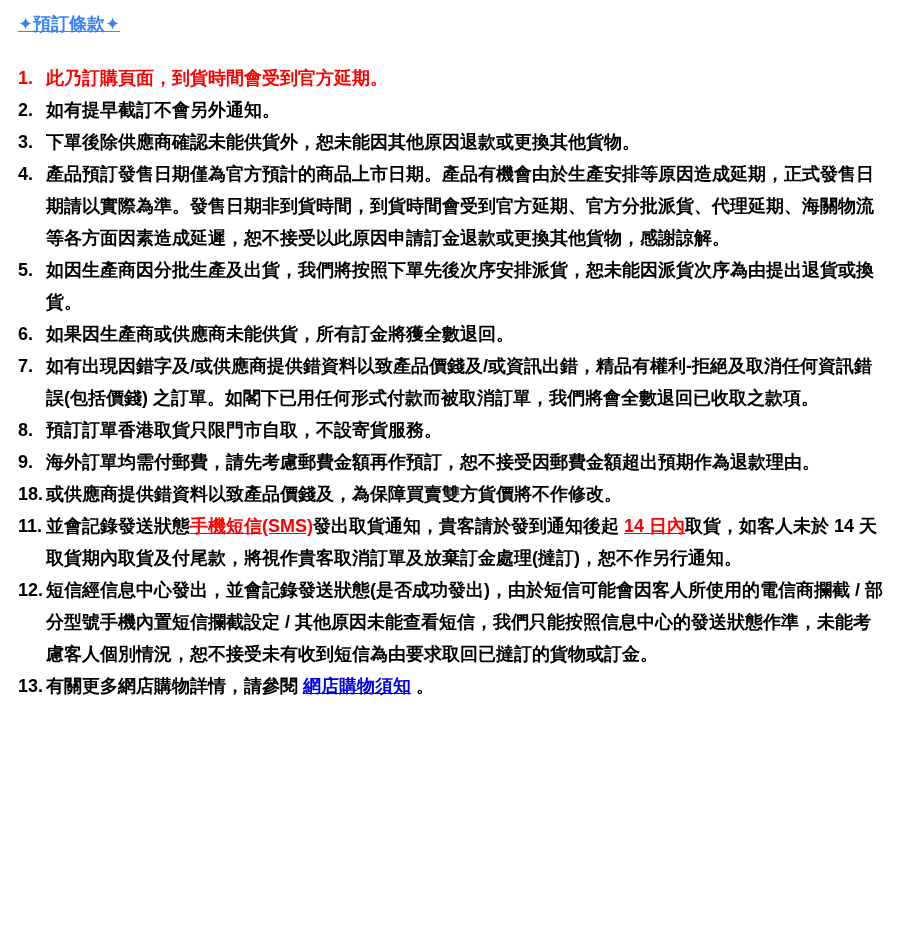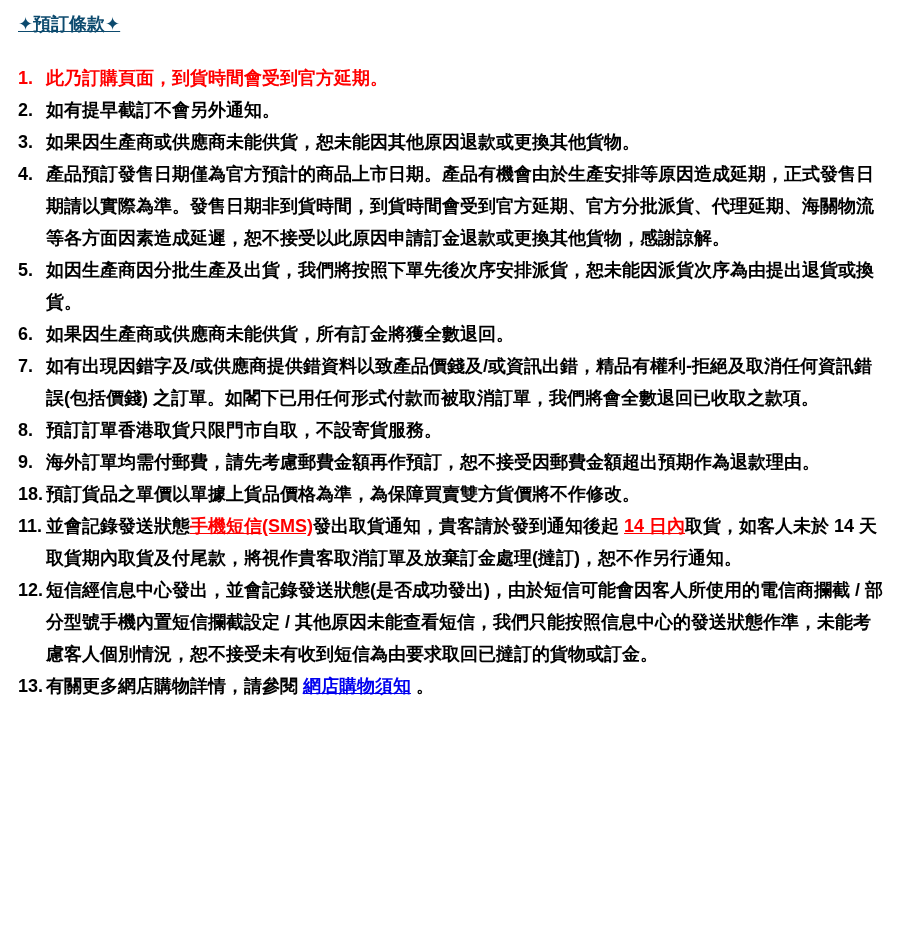--- a/index.html
+++ b/index.html
@@ -17,21 +17,21 @@
     padding: 12px 20px 16px 18px;
   }
   .title {
     color: #ff0000;
     font-size: 18px;
     line-height: 24px;
     text-decoration: underline;
     margin-bottom: 26px;
   }
   .section-heading {
-    color: #0c4a6e;
+    color: #3b82f6;
     font-size: 18px;
     line-height: 24px;
     text-decoration: underline;
     margin-bottom: 26px;
   }
   .terms-list {
     display: flex;
     flex-direction: column;
   }
   .term-item {
@@ -68,21 +68,21 @@
       <div class="term-item red">
         <span class="term-num">1.</span>
         <span class="term-text"><span>此乃訂購頁面，到貨時間會受到官方延期。</span></span>
       </div>
       <div class="term-item">
         <span class="term-num">2.</span>
         <span class="term-text"><span>如有提早截訂不會另外通知。</span></span>
       </div>
       <div class="term-item">
         <span class="term-num">3.</span>
-        <span class="term-text"><span>如果因生產商或供應商未能供貨，恕未能因其他原因退款或更換其他貨物。</span></span>
+        <span class="term-text"><span>下單後除供應商確認未能供貨外，恕未能因其他原因退款或更換其他貨物。</span></span>
       </div>
       <div class="term-item">
         <span class="term-num">4.</span>
         <span class="term-text"><span>產品預訂發售日期僅為官方預計的商品上市日期。產品有機會由於生產安排等原因造成延期，正式發售日期請以實際為準。發售日期非到貨時間，到貨時間會受到官方延期、官方分批派貨、代理延期、海關物流等各方面因素造成延遲，恕不接受以此原因申請訂金退款或更換其他貨物，感謝諒解。</span></span>
       </div>
       <div class="term-item">
         <span class="term-num">5.</span>
         <span class="term-text"><span>如因生產商因分批生產及出貨，我們將按照下單先後次序安排派貨，恕未能因派貨次序為由提出退貨或換貨。</span></span>
       </div>
       <div class="term-item">
@@ -96,21 +96,21 @@
       <div class="term-item">
         <span class="term-num">8.</span>
         <span class="term-text"><span>預訂訂單香港取貨只限門市自取，不設寄貨服務。</span></span>
       </div>
       <div class="term-item">
         <span class="term-num">9.</span>
         <span class="term-text"><span>海外訂單均需付郵費，請先考慮郵費金額再作預訂，恕不接受因郵費金額超出預期作為退款理由。</span></span>
       </div>
       <div class="term-item">
         <span class="term-num">18.</span>
-        <span class="term-text"><span>預訂貨品之單價以單據上貨品價格為準，為保障買賣雙方貨價將不作修改。</span></span>
+        <span class="term-text"><span>或供應商提供錯資料以致產品價錢及，為保障買賣雙方貨價將不作修改。</span></span>
       </div>
       <div class="term-item">
         <span class="term-num">11.</span>
         <span class="term-text"><span>並會記錄發送狀態</span><span class="red-underline">手機短信(SMS)</span><span>發出取貨通知，貴客請於發到通知後起 </span><span class="red-underline">14 日內</span><span>取貨，如客人未於 14 天取貨期內取貨及付尾款，將視作貴客取消訂單及放棄訂金處理(撻訂)，恕不作另行通知。</span></span>
       </div>
       <div class="term-item">
         <span class="term-num">12.</span>
         <span class="term-text"><span>短信經信息中心發出，並會記錄發送狀態(是否成功發出)，由於短信可能會因客人所使用的電信商攔截 / 部分型號手機內置短信攔截設定 / 其他原因未能查看短信，我們只能按照信息中心的發送狀態作準，未能考慮客人個別情況，恕不接受未有收到短信為由要求取回已撻訂的貨物或訂金。</span></span>
       </div>
       <div class="term-item">

